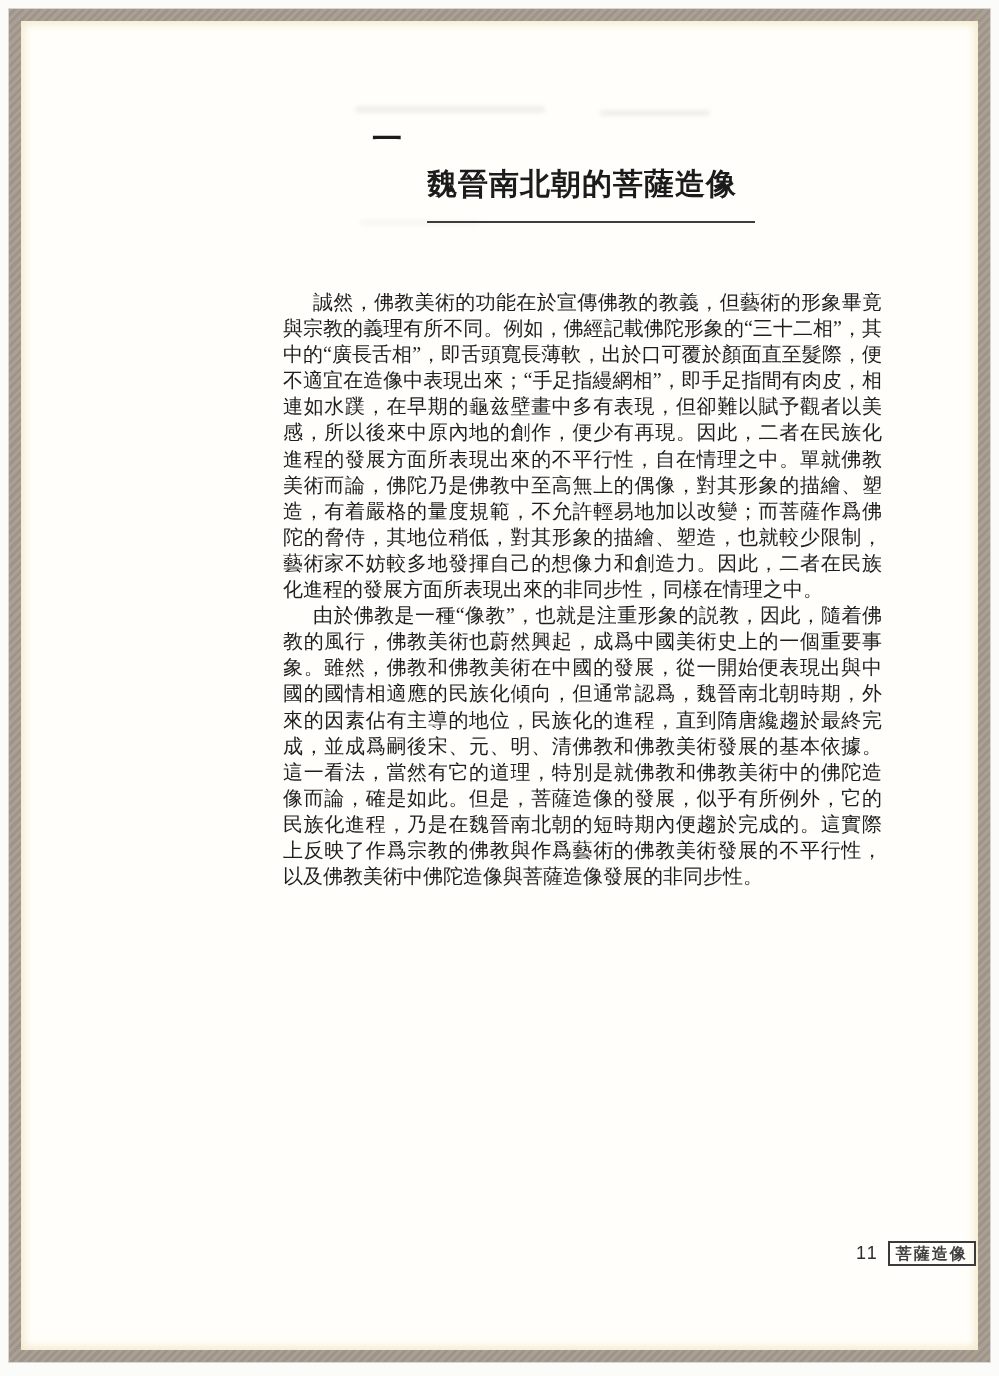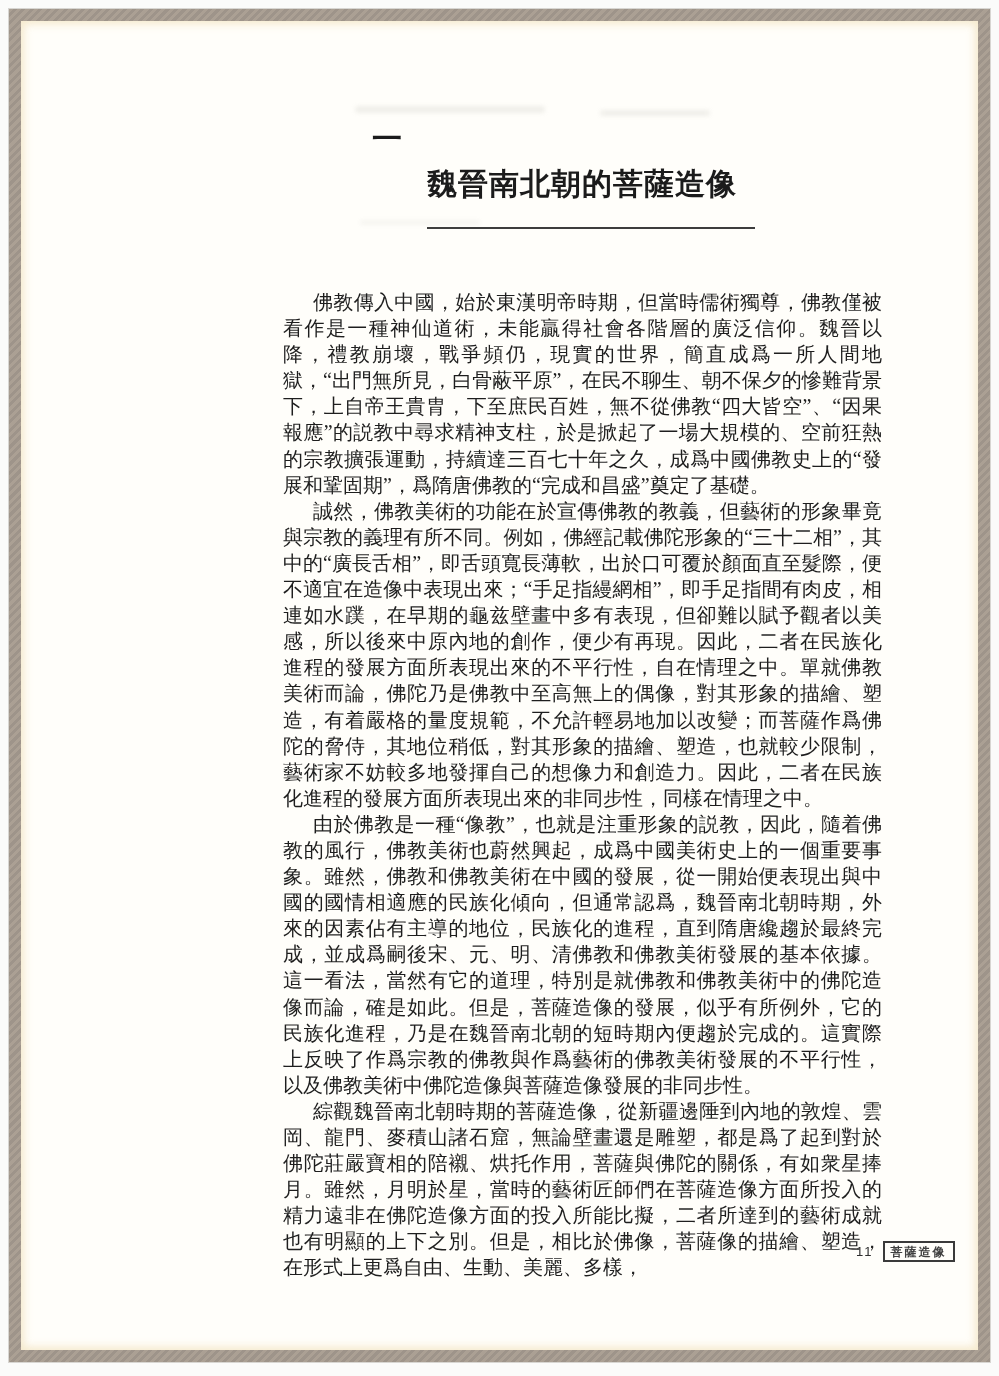--- a/index.html
+++ b/index.html
@@ -61,21 +61,21 @@
     line-height: 42px;
   }
   .h-line2 {
     margin-left: 55px;
     margin-top: 5px;
     line-height: 38px;
   }
   .h-subtitle {
     display: inline-block;
     border-bottom: 2px solid #3d3d3d;
-    padding: 0 18px 24px 0;
+    padding: 0 18px 18px 0;
   }
 
   .body-text {
     position: absolute;
     left: 283px;
     top: 289px;
     width: 599px;
     color: #1e1e1e;
     font-size: 20px;
     line-height: 26.1px;
@@ -91,31 +91,31 @@
   .footer {
     position: absolute;
     left: 856px;
     top: 1241px;
     display: flex;
     align-items: center;
     gap: 9px;
   }
   .pg-num {
     font-family: "Liberation Sans", "DejaVu Sans", sans-serif;
-    font-size: 13px;
+    font-size: 18px;
     letter-spacing: 2px;
     color: #2e2e2e;
   }
   .run-title {
     display: inline-block;
     box-sizing: border-box;
     min-width: 72px;
     border: 2px solid #3a3a3a;
     padding: 3px 6px 2px 6px;
-    font-size: 12px;
+    font-size: 16px;
     font-weight: 700;
     letter-spacing: 2px;
     line-height: 1;
     color: #3f3f3f;
     text-align: center;
     white-space: nowrap;
   }
 </style>
 </head>
 <body>
@@ -130,24 +130,22 @@
     <div class="heading">
       <div class="h-line1">
         <span class="h-num">一</span>
       </div>
       <div class="h-line2">
         <span class="h-subtitle">魏晉南北朝的菩薩造像</span>
       </div>
     </div>
 
     <div class="body-text">
-      <p>佛教傳入中國，始於東漢明帝時期，但當時儒術獨尊，佛教僅被看作是一種神仙道術，未能贏得社會各階層的廣泛信仰。魏晉以降，禮教崩壞，戰爭頻仍，現實的世界，簡直成爲一所人間地獄，“出門無所見，白骨蔽平原”，在民不聊生、朝不保夕的慘難背景下，上自帝王貴胄，下至庶民百姓，無不從佛教“四大皆空”、“因果報應”的説教中尋求精神支柱，於是掀起了一場大規模的、空前狂熱的宗教擴張運動，持續達三百七十年之久，成爲中國佛教史上的“發展和鞏固期”，爲隋唐佛教的“完成和昌盛”奠定了基礎。</p>
       <p>誠然，佛教美術的功能在於宣傳佛教的教義，但藝術的形象畢竟與宗教的義理有所不同。例如，佛經記載佛陀形象的“三十二相”，其中的“廣長舌相”，即舌頭寬長薄軟，出於口可覆於顏面直至髮際，便不適宜在造像中表現出來；“手足指縵網相”，即手足指間有肉皮，相連如水蹼，在早期的龜兹壁畫中多有表現，但卻難以賦予觀者以美感，所以後來中原內地的創作，便少有再現。因此，二者在民族化進程的發展方面所表現出來的不平行性，自在情理之中。單就佛教美術而論，佛陀乃是佛教中至高無上的偶像，對其形象的描繪、塑造，有着嚴格的量度規範，不允許輕易地加以改變；而菩薩作爲佛陀的脅侍，其地位稍低，對其形象的描繪、塑造，也就較少限制，藝術家不妨較多地發揮自己的想像力和創造力。因此，二者在民族化進程的發展方面所表現出來的非同步性，同樣在情理之中。</p>
       <p>由於佛教是一種“像教”，也就是注重形象的説教，因此，隨着佛教的風行，佛教美術也蔚然興起，成爲中國美術史上的一個重要事象。雖然，佛教和佛教美術在中國的發展，從一開始便表現出與中國的國情相適應的民族化傾向，但通常認爲，魏晉南北朝時期，外來的因素佔有主導的地位，民族化的進程，直到隋唐纔趨於最終完成，並成爲嗣後宋、元、明、清佛教和佛教美術發展的基本依據。這一看法，當然有它的道理，特別是就佛教和佛教美術中的佛陀造像而論，確是如此。但是，菩薩造像的發展，似乎有所例外，它的民族化進程，乃是在魏晉南北朝的短時期內便趨於完成的。這實際上反映了作爲宗教的佛教與作爲藝術的佛教美術發展的不平行性，以及佛教美術中佛陀造像與菩薩造像發展的非同步性。</p>
-      <p>綜觀魏晉南北朝時期的菩薩造像，從新疆邊陲到內地的敦煌、雲岡、龍門、麥積山諸石窟，無論壁畫還是雕塑，都是爲了起到對於佛陀莊嚴寶相的陪襯、烘托作用，菩薩與佛陀的關係，有如衆星捧月。雖然，月明於星，當時的藝術匠師們在菩薩造像方面所投入的精力遠非在佛陀造像方面的投入所能比擬，二者所達到的藝術成就也有明顯的上下之別。但是，相比於佛像，菩薩像的描繪、塑造，在形式上更爲自由、生動、美麗、多樣，</p>
     </div>
 
     <div class="footer">
       <span class="pg-num">11</span>
       <span class="run-title">菩薩造像</span>
     </div>
   </div>
 </div>
 
 </body></html>

